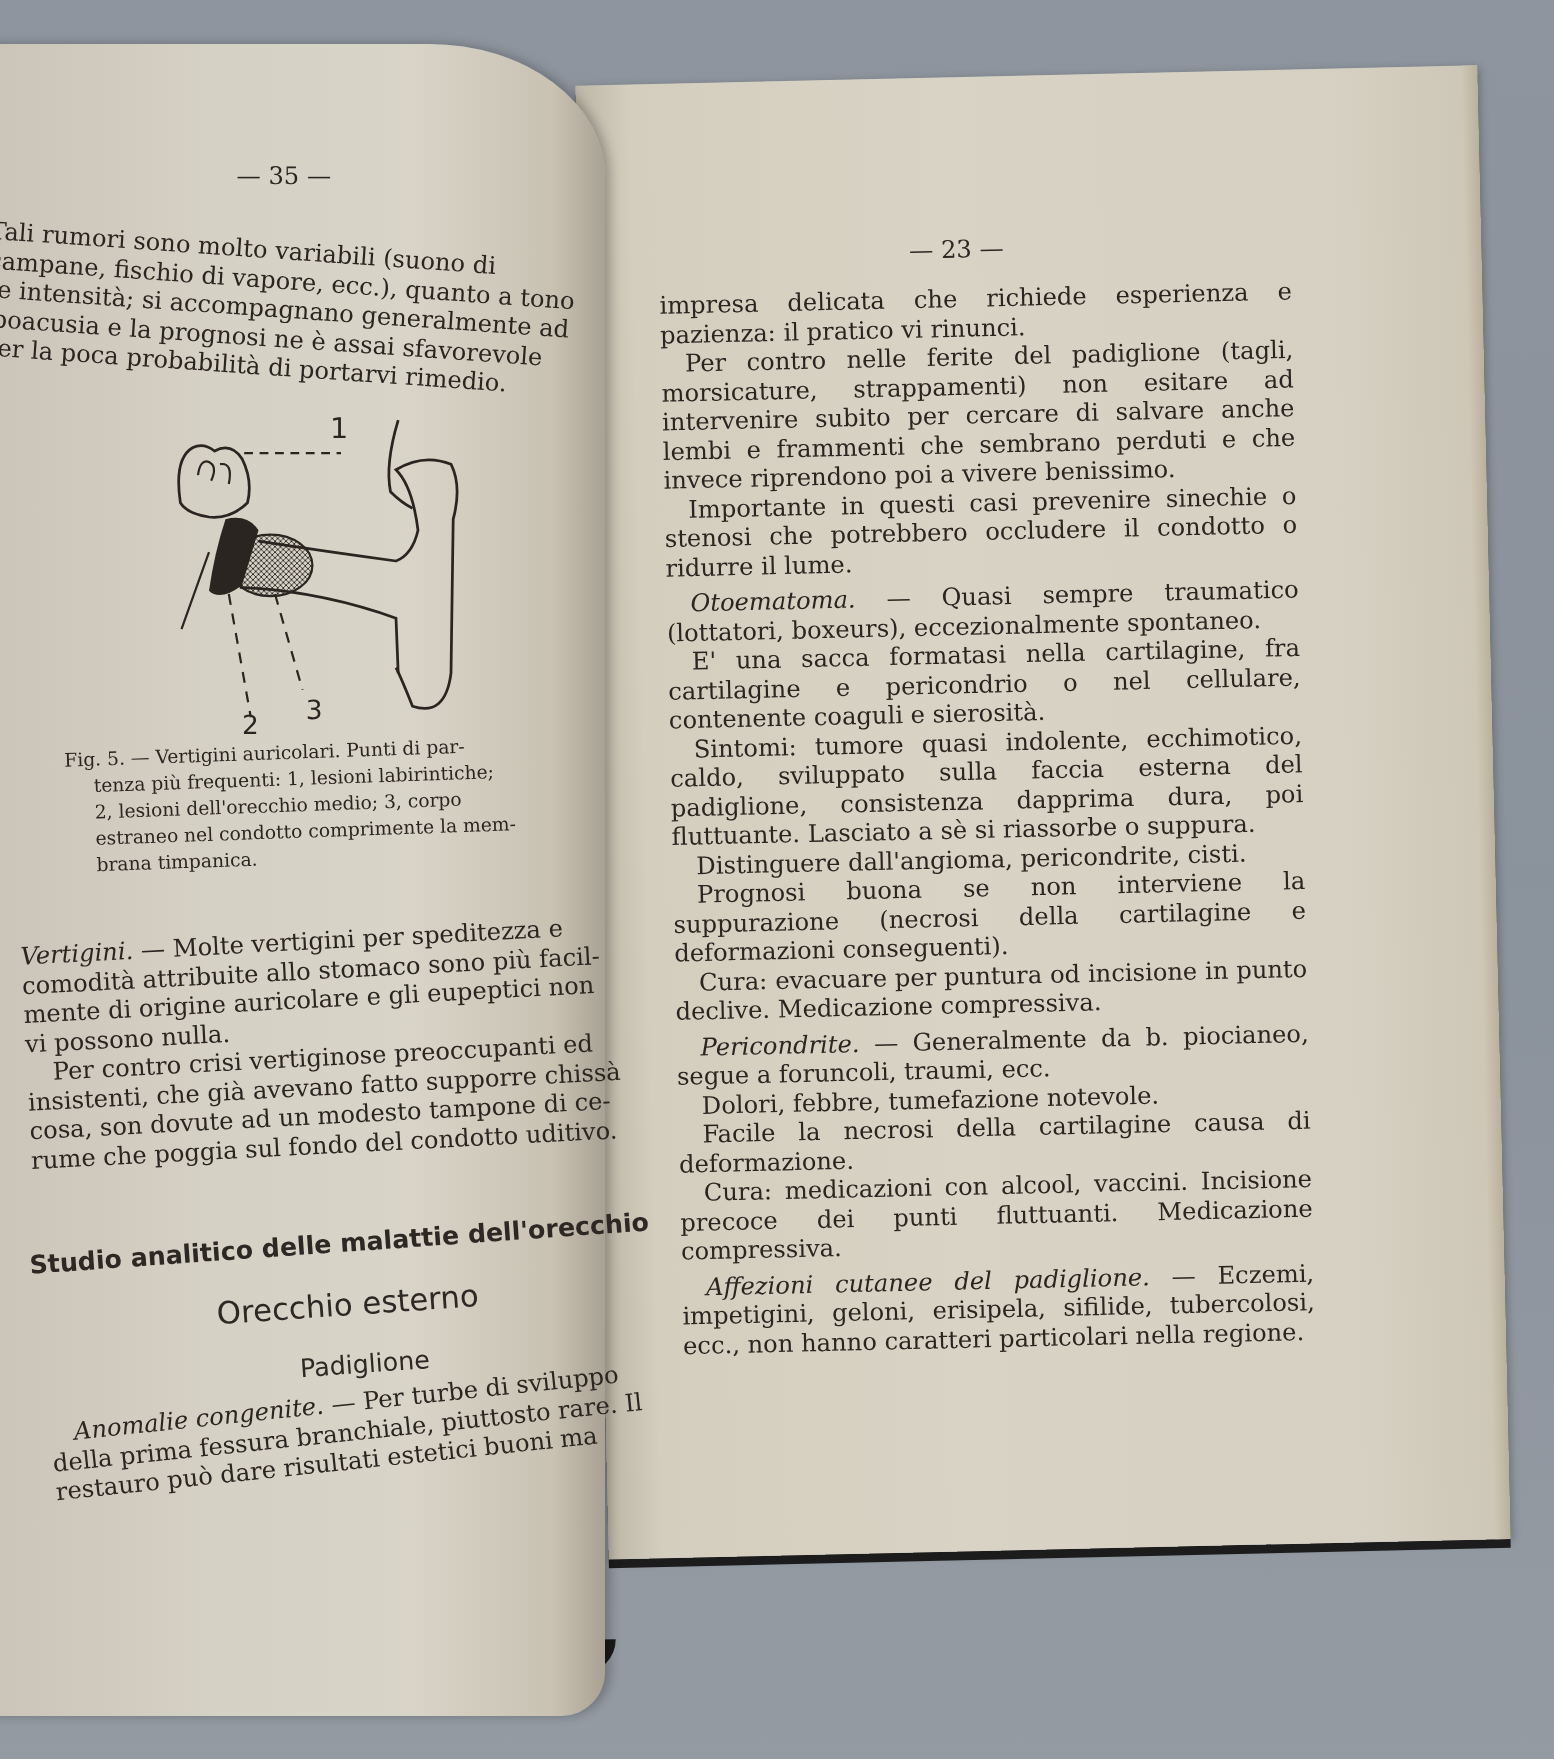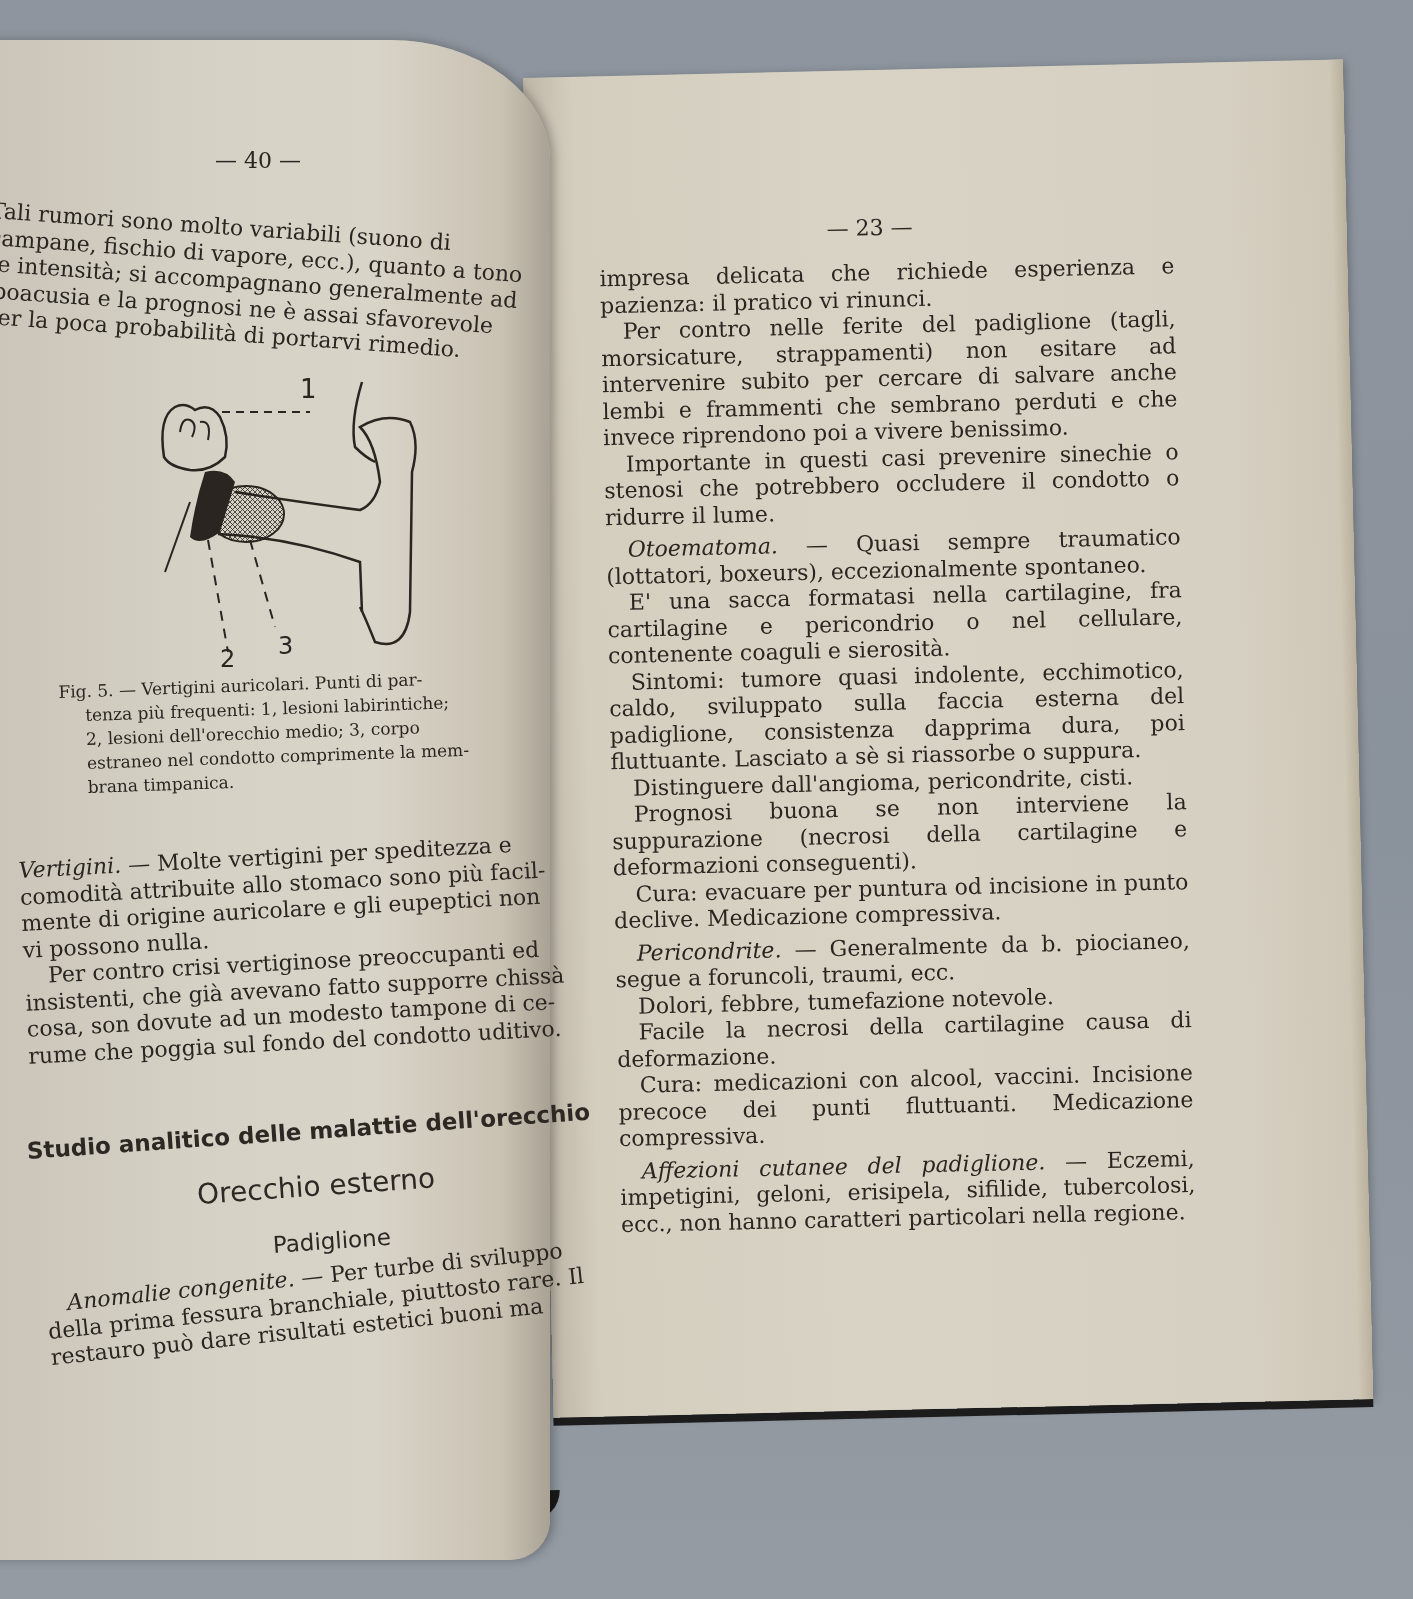--- a/index.html
+++ b/index.html
@@ -69,21 +69,21 @@
     <p class="ind"><span>Dolori, febbre, tumefazione notevole.</span></p>
     <p class="ind"><span>Facile la necrosi della cartilagine causa di deformazione.</span></p>
     <p class="ind"><span>Cura: medicazioni con alcool, vaccini. Incisione precoce dei punti fluttuanti. Medicazione compressiva.</span></p>
     <p class="ind sp"><span class="ital">Affezioni cutanee del padiglione.</span><span> — Eczemi, impetigini, geloni, erisipela, sifilide, tubercolosi, ecc., non hanno caratteri particolari nella regione.</span></p>
   </div>
 </div>
 
 <div class="page-left-bottom-shadow"></div>
 <div class="page-left"></div>
 
-<div class="pagenum" style="left:215px; top:148px;">— 40 —</div>
+<div class="pagenum" style="left:215px; top:148px;">— 35 —</div>
 
 <div class="left-text text" style="left:-8px; top:198px; transform: rotate(4deg);">
   <div class="line">Tali rumori sono molto variabili (suono di</div>
   <div class="line">campane, fischio di vapore, ecc.), quanto a tono</div>
   <div class="line" style="padding-left:10px">e intensità; si accompagnano generalmente ad</div>
   <div class="line">ipoacusia e la prognosi ne è assai sfavorevole</div>
   <div class="line">per la poca probabilità di portarvi rimedio.</div>
 </div>
 
 <svg class="figure" viewBox="0 0 280 310">

